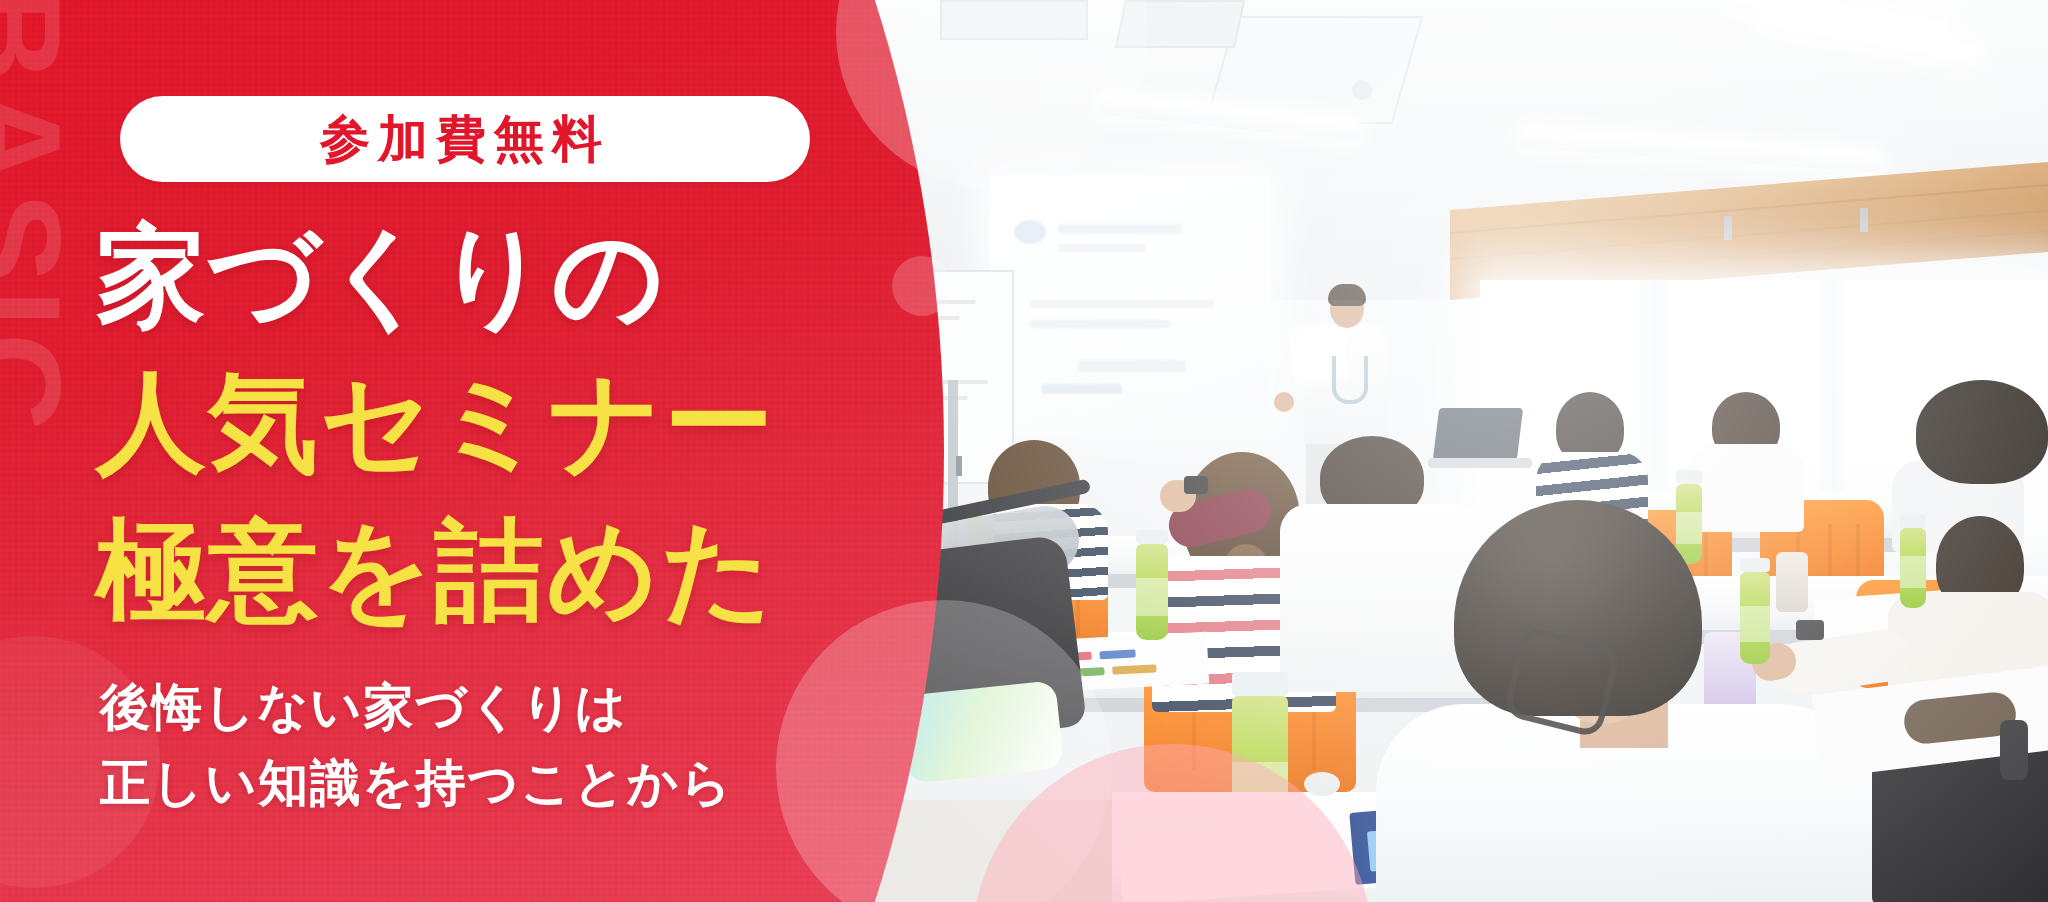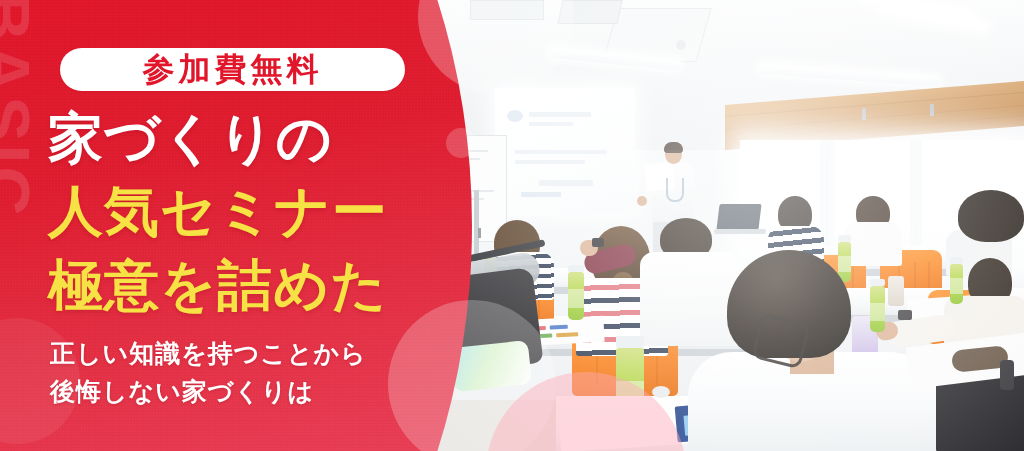--- a/index.html
+++ b/index.html
@@ -162,21 +162,21 @@
   
   .content{position:absolute;left:0;top:0;width:520px;height:451px;}
 
   .badge{
     position:absolute;left:60px;top:48px;width:345px;height:43px;
     background:#ffffff;border-radius:22px;
     display:flex;align-items:center;justify-content:center;
     box-shadow:0 1px 2px rgba(120,0,10,.12);
   }
   .badge-text{
-    color:#e2162a;font-size:32px;font-weight:700;letter-spacing:4px;
+    color:#e2162a;font-size:25px;font-weight:700;letter-spacing:4px;
     font-family:"DejaVu Sans","Liberation Sans",sans-serif;
     white-space:nowrap;
   }
 
   .headline{position:absolute;left:44px;top:100px;width:420px;}
   .hl{
     font-family:"DejaVu Sans","Liberation Sans",sans-serif;
     font-weight:700;font-size:55px;line-height:1.26;letter-spacing:1px;
     margin:4px;white-space:nowrap;
     text-shadow:0 2px 4px rgba(130,0,15,.22);
@@ -414,18 +414,18 @@
       <span class="badge-text">参加費無料</span>
     </div>
 
     <div class="headline">
       <div class="hl hl-white">家づくりの</div>
       <div class="hl hl-yellow">人気セミナー</div>
       <div class="hl hl-yellow">極意を詰めた</div>
     </div>
 
     <div class="sub">
+      <div>後悔しない家づくりは</div>
       <div>正しい知識を持つことから</div>
-      <div>後悔しない家づくりは</div>
     </div>
 
   </div>
 </div>
 
 </body></html>

